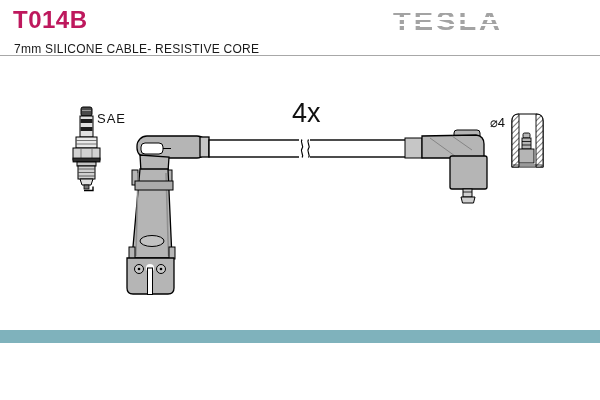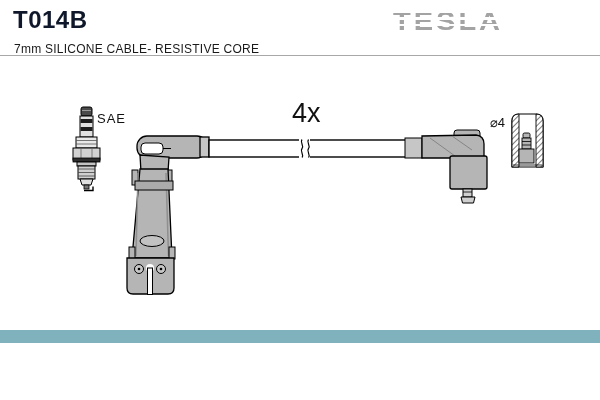--- a/index.html
+++ b/index.html
@@ -4,21 +4,21 @@
 <style>
   html,body{margin:0;padding:0;}
   body{
     width:600px;height:400px;position:relative;overflow:hidden;
     background:#ffffff;
     font-family:"Liberation Sans", sans-serif;
     -webkit-font-smoothing:antialiased;
   }
   .part-number{
     position:absolute;left:13px;top:6px;
-    font-size:24px;font-weight:bold;color:#0f172a;letter-spacing:.5px;
+    font-size:24px;font-weight:bold;color:#be185d;letter-spacing:.5px;
   }
   .subtitle{
     position:absolute;left:14px;top:42px;
     font-size:12px;color:#1a1a1a;letter-spacing:.25px;
   }
   .logo-wrap{
     position:absolute;left:393px;top:7px;width:112px;height:30px;
   }
   .logo-text{
     font-size:29px;font-weight:bold;letter-spacing:3px;

